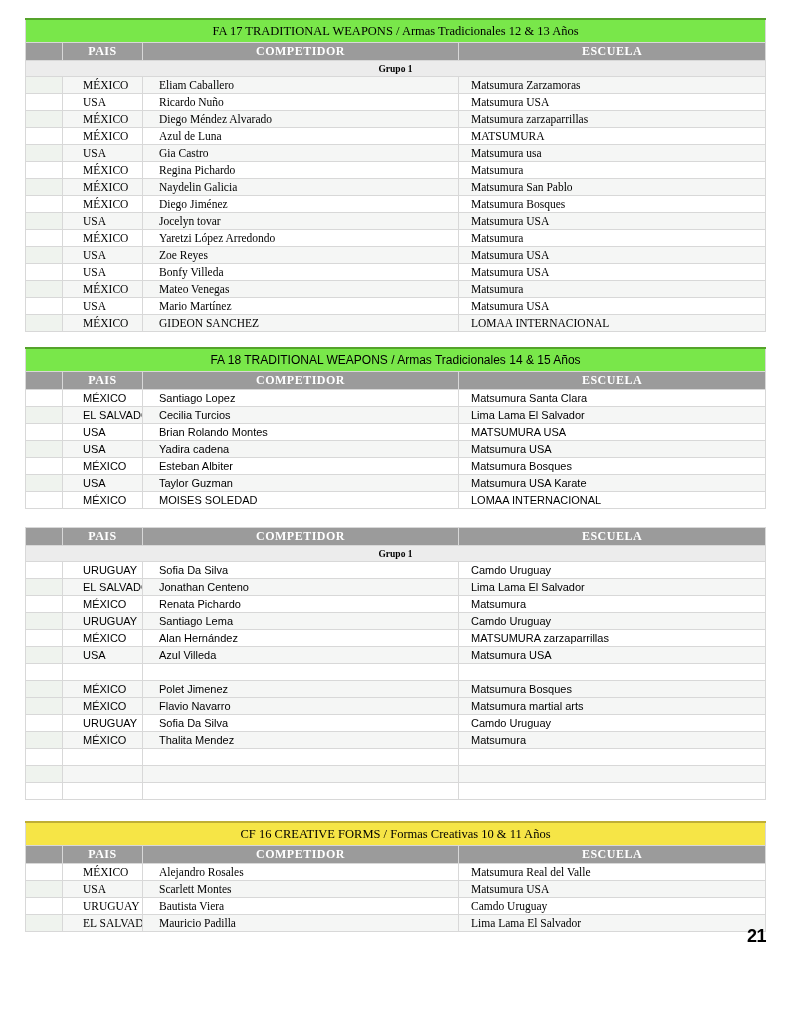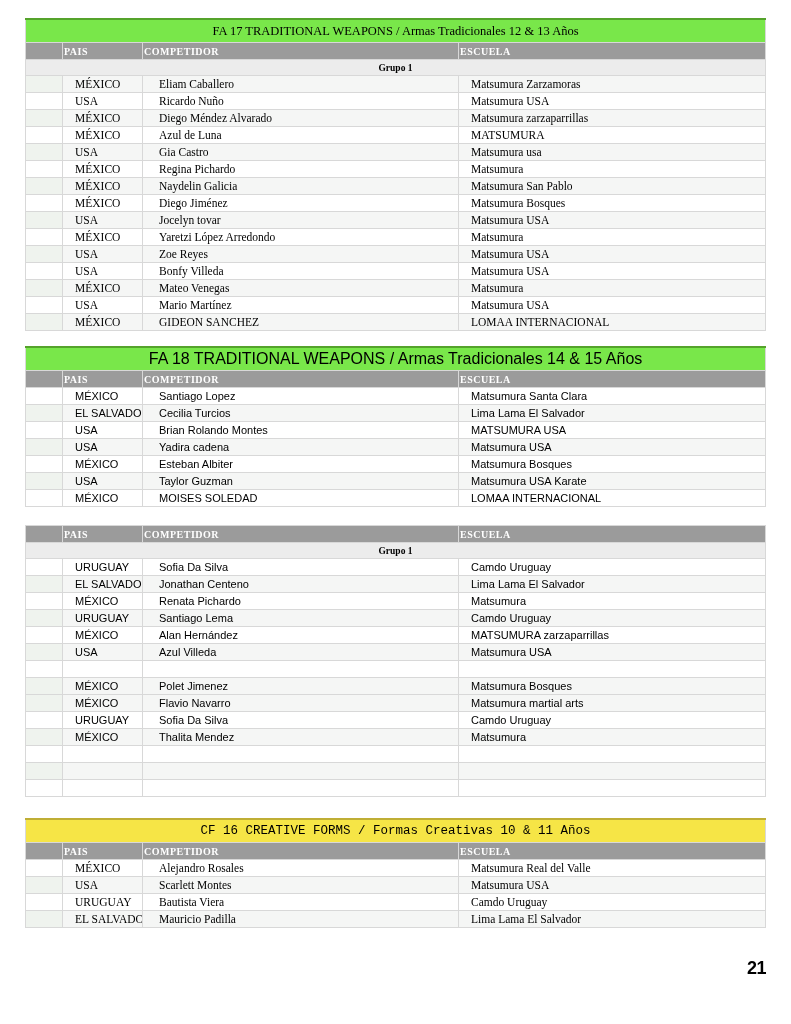--- a/index.html
+++ b/index.html
@@ -28,60 +28,60 @@
   table.comp.t2{margin-bottom:18px;}
   table.comp.t3{margin-bottom:21px;}
   table.comp.t4{margin-bottom:0;}
   
   tr.title td{
     height:20px;
     text-align:center;
     font-size:12.5px;
     font-family:"Liberation Serif", serif;
   }
-  table.sans tr.title td{font-family:"Liberation Sans", sans-serif;font-size:16px;}
+  table.sans tr.title td{font-family:"Liberation Sans", sans-serif;font-size:12px;}
   table.green tr.title td{background:var(--green);border-top:2px solid var(--green-dark);}
-  table.yellow tr.title td{background:var(--yellow);border-top:2px solid var(--yellow-dark);font-family:Liberation Mono, monospace;}
+  table.yellow tr.title td{background:var(--yellow);border-top:2px solid var(--yellow-dark);}
   
   tr.head td{
     background:var(--header-gray);
     color:#fff;
     font-family:"Liberation Serif", serif;
     font-weight:bold;
-    font-size:10px;
+    font-size:12px;
     letter-spacing:.5px;
-    text-align:left;
+    text-align:center;
     height:14px;
   }
   
   tr.grupo td{
     background:#ececec;
     font-family:"Liberation Serif", serif;
     font-weight:bold;
     font-size:9.5px;
     text-align:center;
     height:13px;
   }
   
   tr.data td{
     height:16px;
     font-size:11.5px;
     padding:0 4px;
   }
   table.sans tr.data td{font-family:"Liberation Sans", sans-serif;font-size:11px;}
-  tr.data td.pais{padding-left:12px;}
+  tr.data td.pais{padding-left:20px;}
   tr.data td.competidor{padding-left:16px;}
   tr.data td.escuela{padding-left:12px;}
   tr.data.striped td{background:#f5f6f5;}
   tr.data.striped td.rowhead{background:#eff3ee;}
   
   .page-number{
     position:absolute;
     right:25px;
-    top:958px;
+    top:926px;
     font-family:"Liberation Sans", sans-serif;
     font-weight:bold;
     font-size:18px;
     letter-spacing:-0.5px;
   }
 </style>
 </head>
 <body>
 
 <div class="tables-region">

